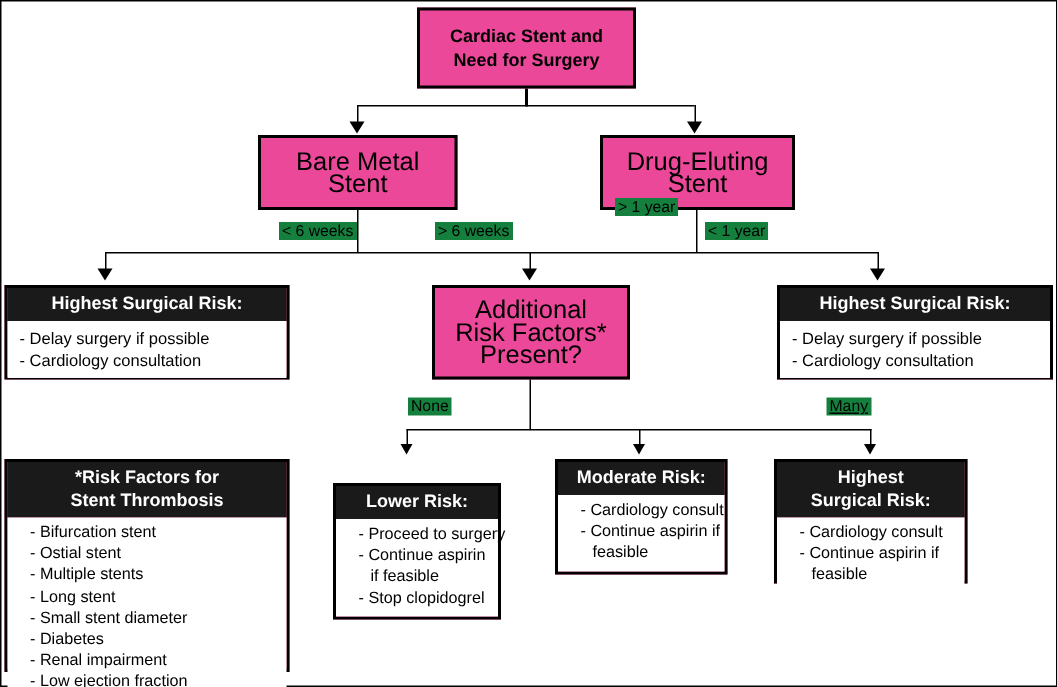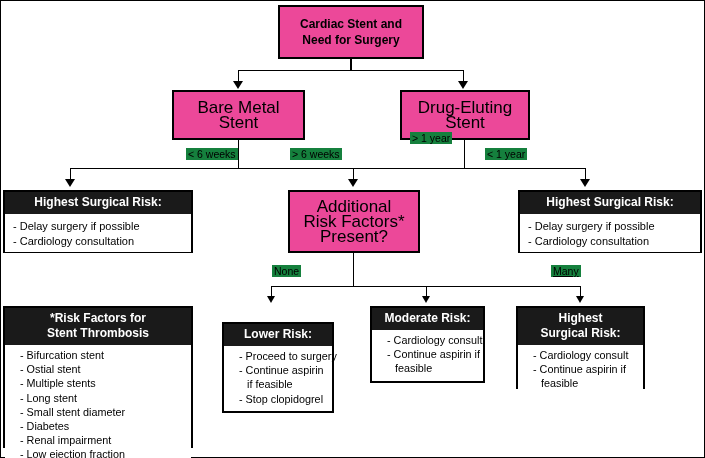--- a/index.html
+++ b/index.html
@@ -127,21 +127,21 @@
     <span class="line">Drug-Eluting</span>
     <span class="line">Stent</span>
   </div>
 
   <div class="vline thin" style="left:238px;top:140px;height:28px;"></div>
   <div class="vline thin" style="left:464px;top:140px;height:28px;"></div>
 
   <div class="edge-label" style="left:186px;top:148px;">&lt; 6 weeks</div>
   <div class="edge-label" style="left:245px;top:148px;margin-left:45px;">&gt; 6 weeks</div>
   <div class="edge-label" style="left:410px;top:132px;">&gt; 1 year</div>
-  <div class="edge-label" style="left:485px;top:148px;">&lt; 1 year</div>
+  <div class="edge-label" style="left:470px;top:148px;">&lt; 1 year</div>
 
   <div class="hline thin" style="left:70px;top:168px;width:516px;"></div>
   <div class="vline thin" style="left:70px;top:168px;height:12px;"></div>
   <div class="vline thin" style="left:353px;top:168px;height:12px;"></div>
   <div class="vline thin" style="left:585px;top:168px;height:12px;"></div>
   <div class="arrow" style="left:65px;top:179px;"></div>
   <div class="arrow" style="left:348px;top:179px;"></div>
   <div class="arrow" style="left:580px;top:179px;"></div>
 
   <div class="box" style="left:3px;top:190px;width:190px;height:63px;">

